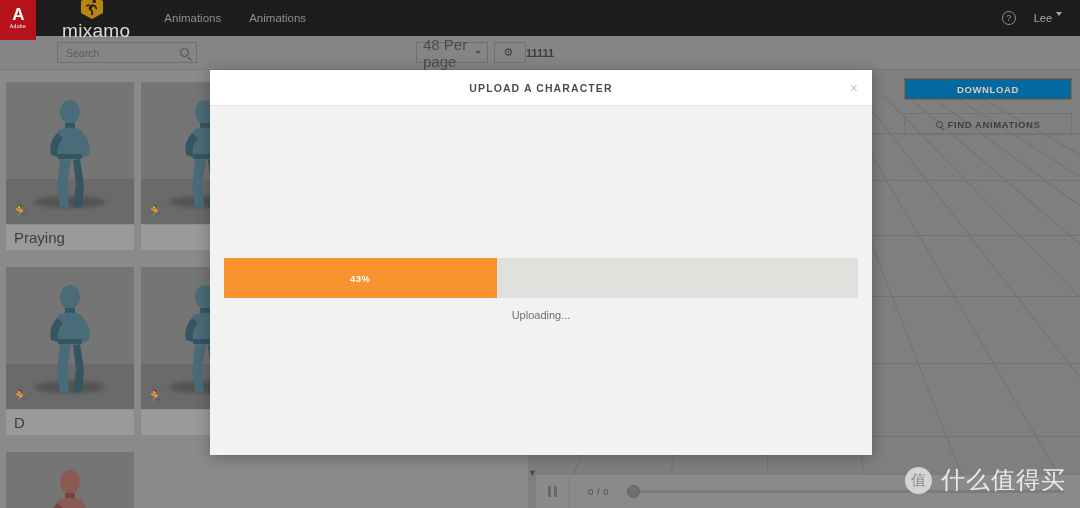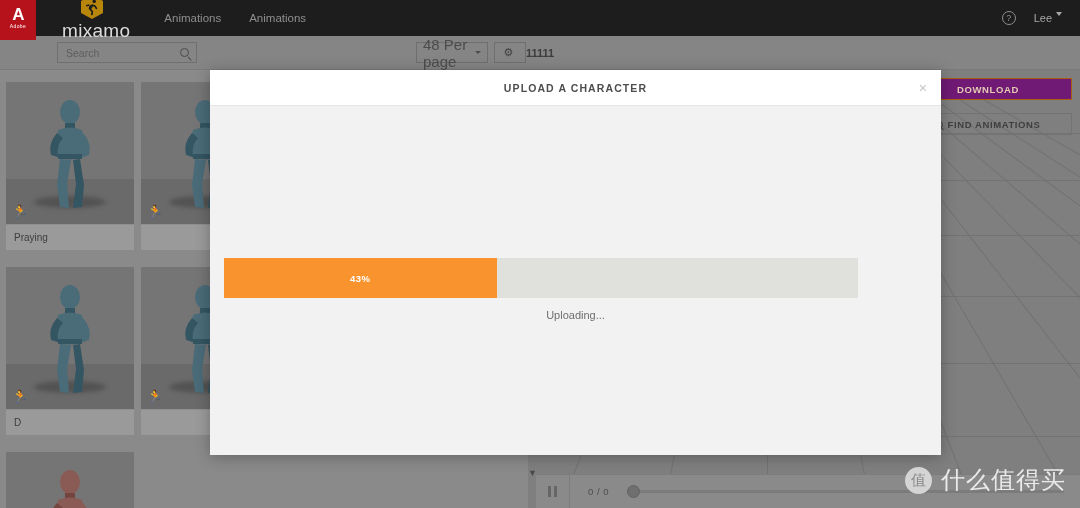--- a/index.html
+++ b/index.html
@@ -107,41 +107,41 @@
   .card { position: absolute; width: 128px; background: #9a9a9a; }
   .thumb { position: relative; width: 128px; height: 142px; overflow: hidden; background: #6e6e6e; }
   .thumb .bg-upper { position: absolute; inset: 0 0 32% 0; background: #757575; }
   .thumb .bg-lower { position: absolute; inset: 68% 0 0 0; background: #6a6a6a; }
   .run-badge {
     position: absolute; left: 6px; bottom: 5px; width: 14px; height: 14px;
     color: #d8d8d8; font-size: 13px; line-height: 14px;
   }
   .card-label {
     height: 26px; display: flex; align-items: center;
-    padding-left: 8px; font-size: 10px; color: #3d3d3d;
+    padding-left: 8px; font-size: 15px; color: #3d3d3d;
     background: #9a9a9a; border-top: 1px solid #8f8f8f;
   }
   .fig { position: absolute; left: 50%; transform: translateX(-50%); }
   .shadow-blob {
     position: absolute; bottom: 16px; left: 50%; transform: translateX(-50%);
     width: 72px; height: 12px; border-radius: 50%; background: rgba(40,40,40,.35);
     filter: blur(2px);
   }
 
   
   .right-panel {
     position: absolute; right: 0; top: 70px; width: 184px;
     padding: 8px; z-index: 15;
   }
   .btn {
     height: 22px; display: flex; align-items: center; justify-content: center;
     font-size: 9.5px; font-weight: bold; letter-spacing: .6px;
     border: 1px solid #737373; color: #3f3f3f; margin-bottom: 6px; cursor: pointer;
   }
-  .btn.primary { background: #701a75; color: #e2cbb2; border-color: #a85d11; }
+  .btn.primary { background: #0369a1; color: #e2cbb2; border-color: #a85d11; }
   .btn.find { margin-top: 13px; gap: 5px; }
   .mag-sm {
     position: relative; width: 7px; height: 7px;
     border: 1.3px solid #3f3f3f; border-radius: 50%; display: inline-block;
   }
   .mag-sm::after {
     content: ""; position: absolute; right: -2.5px; bottom: -2.5px;
     width: 4px; height: 1.3px; background: #3f3f3f; transform: rotate(45deg);
   }
 
@@ -163,21 +163,21 @@
     position: absolute; left: 0; width: 13px; height: 13px; border-radius: 50%;
     background: #6f6f6f; border: 1px solid #636363;
   }
   .scroll-arrow {
     position: absolute; left: 528px; bottom: 22px; width: 14px; height: 18px;
     color: #4a4a4a; font-size: 9px; z-index: 17;
   }
 
   
   .modal {
-    position: absolute; left: 210px; top: 70px; width: 731px; height: 385px;
+    position: absolute; left: 210px; top: 70px; width: 662px; height: 385px;
     background: #f2f2f2; z-index: 60; box-shadow: 0 2px 14px rgba(0,0,0,.28);
   }
   .modal-head {
     position: relative; height: 36px; background: #fff;
     display: flex; align-items: center; justify-content: center;
     border-bottom: 1px solid #e6e6e6;
   }
   .modal-title { font-size: 10.5px; font-weight: bold; color: #4d4d4d; letter-spacing: 1.1px; }
   .modal-close {
     position: absolute; right: 14px; top: 50%; transform: translateY(-50%);

